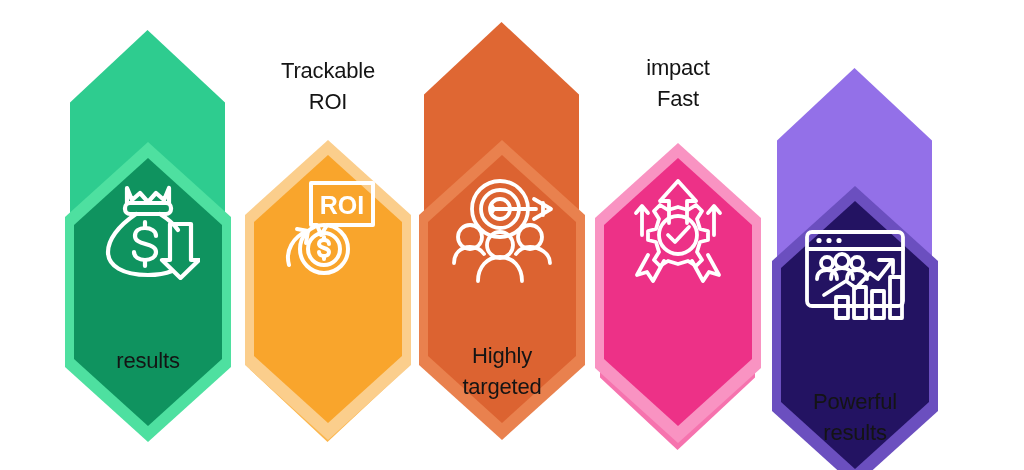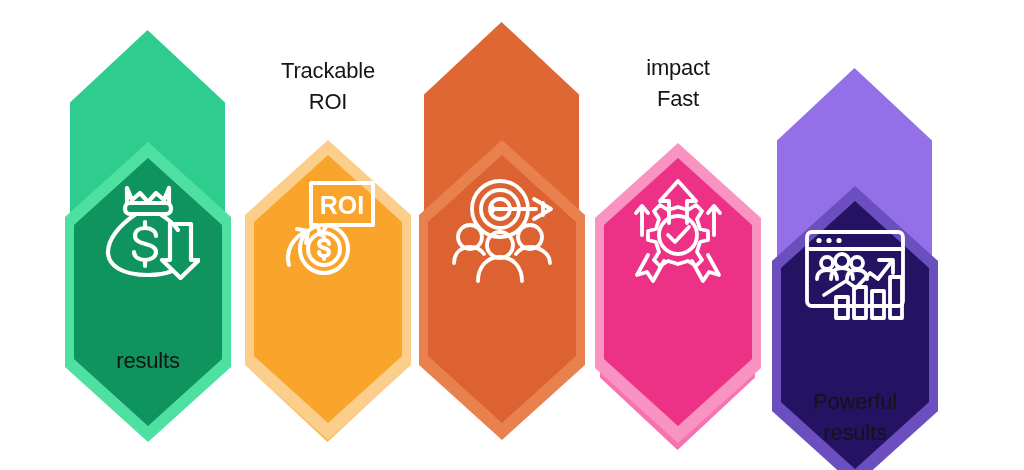--- a/index.html
+++ b/index.html
@@ -173,20 +173,24 @@
         <path d="M95 26 L95 38"></path>
 
         <circle cx="22" cy="60" r="12"></circle>
         <path d="M6 86 C6 76 13 70 22 70 C28 70 33 72.5 36 77"></path>
         <circle cx="82" cy="60" r="12"></circle>
         <path d="M102 86 C102 76 91 70 82 70 C76 70 71 72.5 68 77"></path>
         <circle cx="52" cy="68" r="13"></circle>
         <path d="M30 104 C30 90 39 80 52 80 C65 80 74 90 74 104"></path>
       </svg>
     </div>
+    <div class="label">
+      <div>Highly</div>
+      <div>targeted</div>
+    </div>
   </div>
 
   <div class="column" id="col-4">
     <div class="hex-back hexshape" style="background: rgb(246, 115, 174);"></div>
     <div class="hex-front hexshape" style="background: rgb(249, 147, 194);"></div>
     <div class="hex-inner hexshape" style="background: rgb(237, 49, 135);"></div>
     <div class="icon-wrap">
       <svg width="104" height="104" viewBox="0 0 104 104" fill="none" stroke="#ffffff" stroke-width="3.8" stroke-linecap="round" stroke-linejoin="round">
 
         <path d="M52 28 L62 31 L70 26 L76 32 L71 40 L74 50 L82 52 L82 61 L74 63 L71 73 L76 81 L70 87 L62 82 L52 85 L42 82 L34 87 L28 81 L33 73 L30 63 L22 61 L22 52 L30 50 L33 40 L28 32 L34 26 L42 31 Z"></path>

